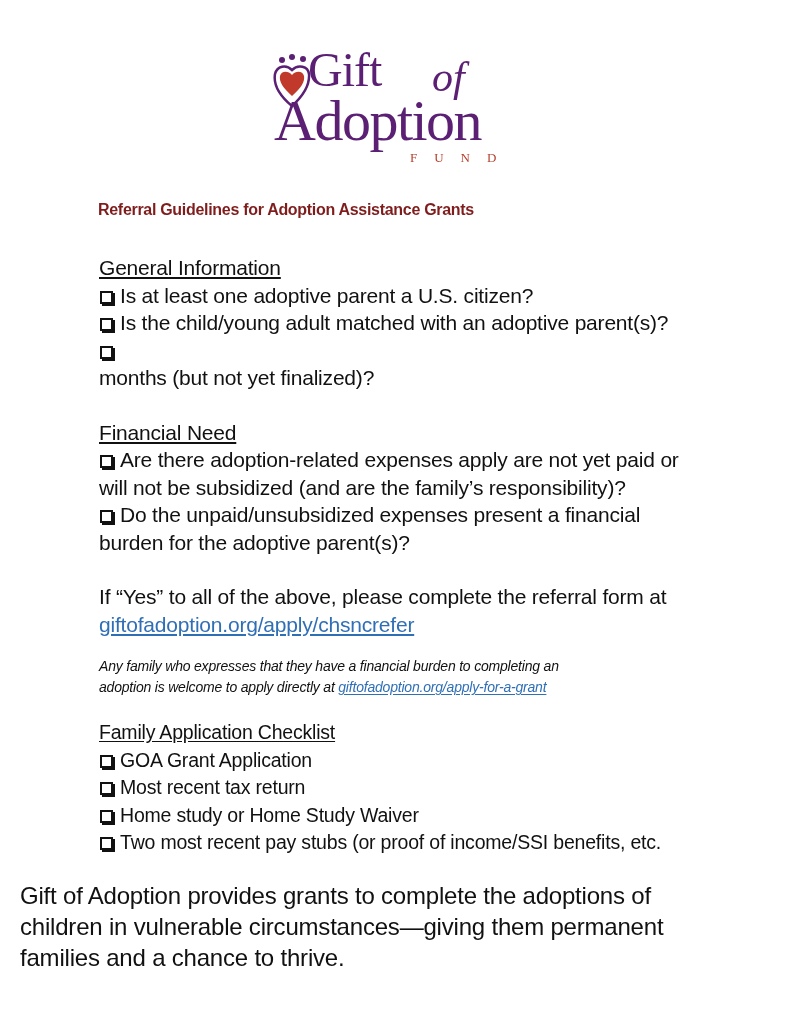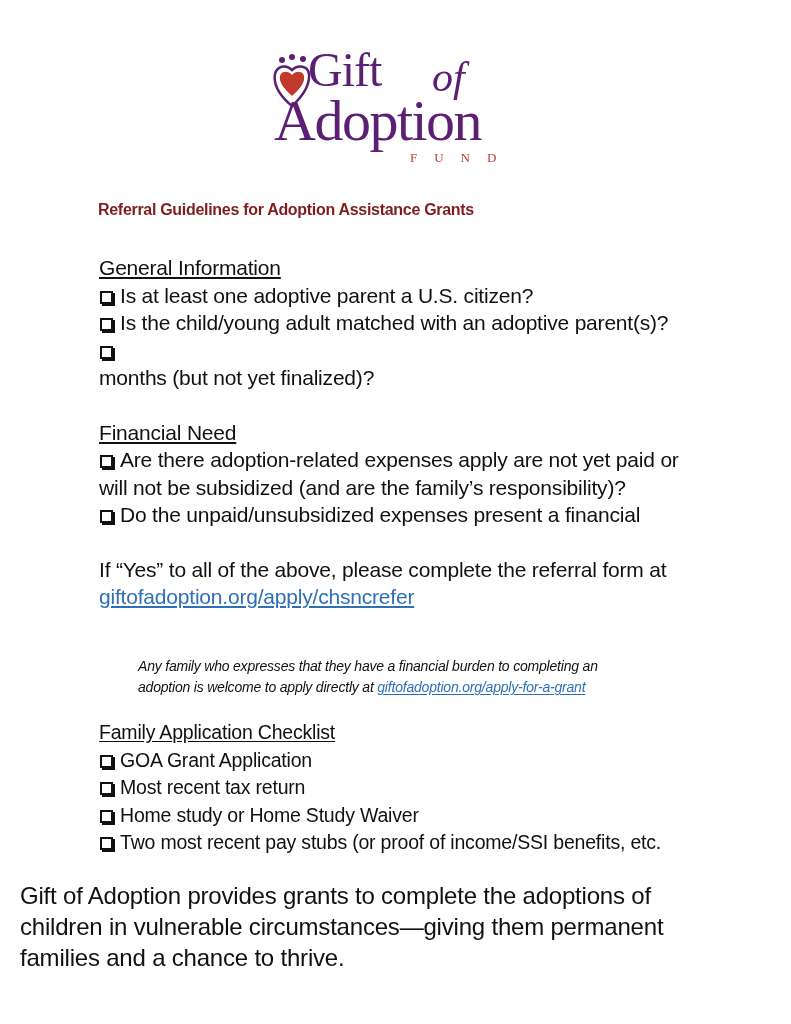--- a/index.html
+++ b/index.html
@@ -122,21 +122,20 @@
     }
     .note {
       position: absolute;
       left: 99px;
       top: 656px;
       width: 620px;
       font-size: 14px;
       line-height: 21px;
       font-style: italic;
       letter-spacing: -0.2px;
-      margin-left: 39px;
     }
     .checklist {
       position: absolute;
       left: 99px;
       top: 719px;
       width: 640px;
       font-size: 19.5px;
       line-height: 27.5px;
       letter-spacing: -0.2px;
     }
@@ -191,20 +190,21 @@
 
   <span class="section-heading">Financial Need</span>
 
   <span class="line">
     <span class="chk"></span><span>Are there adoption-related expenses apply are not yet paid or</span>
   </span>
   <span class="line">will not be subsidized (and are the family’s responsibility)?</span>
   <span class="line">
     <span class="chk"></span><span>Do the unpaid/unsubsidized expenses present a financial</span>
   </span>
+  <span class="line">burden for the adoptive parent(s)?</span>
 
   <span class="gap"></span>
 
   <span class="line">If “Yes” to all of the above, please complete the referral form at</span>
   <span class="line">
     <a class="link">giftofadoption.org/apply/chsncrefer</a>
   </span>
 </div>
 
 <div class="note">

